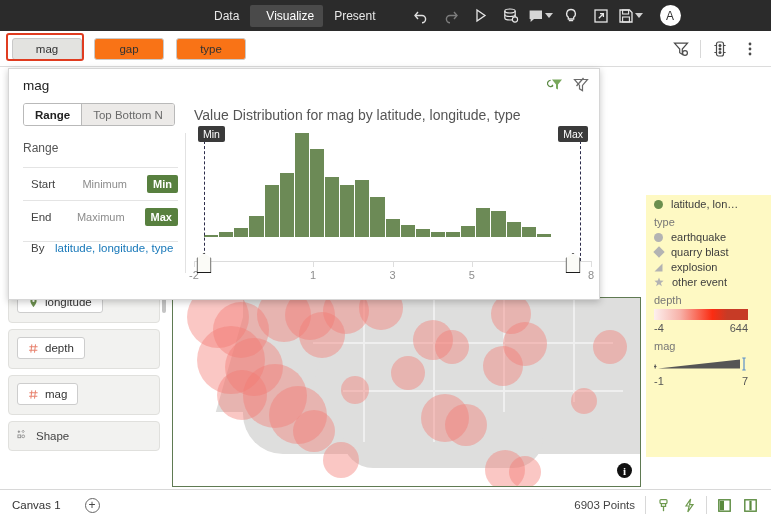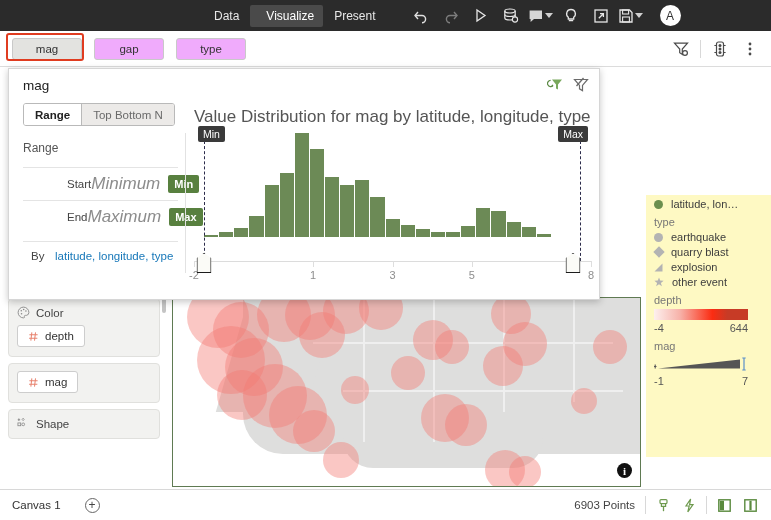--- a/index.html
+++ b/index.html
@@ -40,21 +40,21 @@
   }
 
   
   .tabrow {
     position:absolute; left:0; top:31px; width:771px; height:36px;
     background:#fff; border-bottom:1px solid #dcdcdc;
     display:flex; align-items:center;
   }
   .ftab {
     height:22px; min-width:70px; padding:0 14px;
-    border:1px solid #c9c9c9; border-radius:3px; background:#f0abfc;
+    border:1px solid #c9c9c9; border-radius:3px; background:#f97316;
     font-size:11.5px; color:#333; display:flex; align-items:center; justify-content:center;
     cursor:pointer; margin-left:12px;
   }
   .ftab.selected { background:#e3e3e0; }
   .ftab-wrap { position:relative; }
   .ftab-highlight {
     position:absolute; left:6px; top:-5px; width:78px; height:28px;
     border:2.5px solid #e03c20; border-radius:3px; pointer-events:none;
   }
   .tabrow-right { margin-left:auto; display:flex; align-items:center; padding-right:6px; }
@@ -137,37 +137,37 @@
     padding:0 11px; font-size:11.5px; display:flex; align-items:center;
     background:#fff; color:#333; cursor:pointer;
   }
   .seg-btn.active { background:#fff; font-weight:bold; color:#222; }
   .seg-btn.inactive { background:#eceae8; color:#6a6a6a; border-left:1px solid #b9b9b9;}
   .range-label { position:absolute; left:14px; top:72px; font-size:12px; color:#555; }
   .rrow {
     position:absolute; left:14px; width:155px; height:33px;
     border-top:1px solid #e4e4e4; display:flex; align-items:center;
   }
-  .rrow-lbl { font-size:11.5px; color:#444; width:46px; padding-left:8px;margin-left:36px;}
-  .rrow-ph { font-size:17px; color:#8c8c8c; font-style:italic; flex:1; text-align:right; padding-right:8px;}
+  .rrow-lbl { font-size:11.5px; color:#444; width:46px; padding-left:8px;}
+  .rrow-ph { font-size:11px; color:#8c8c8c; flex:1; text-align:right; padding-right:20px;}
   .rrow-btn {
     background:#58803f; color:#fff; font-size:11px; font-weight:bold;
     padding:3px 6px; border-radius:2px; cursor:pointer;
   }
   .byrow {
     position:absolute; left:14px; top:172px; width:155px; height:28px;
-    border-top:1px solid #e4e4e4; display:flex; align-items:center;
+    border-top:1px solid #e4e4e4; display:flex; align-items:flex-start;
   }
   .by-lbl { font-size:11.5px; color:#444; width:32px; padding-left:8px;}
   .by-val { font-size:11.5px; color:#1878b9; cursor:pointer; }
   .pop-vdiv { position:absolute; left:176px; top:64px; width:1px; height:140px; background:#e2e2e2;}
 
   
   .hist-wrap { position:absolute; left:185px; top:38px; right:8px; bottom:8px; }
-  .hist-title { font-size:17px; color:#555; margin-bottom:15px; }
+  .hist-title { font-size:14px; color:#555; margin-bottom:15px; }
   .hist-plot { position:absolute; left:0; top:20px; right:0; height:110px; }
   .bars { position:absolute; left:10px; right:10px; bottom:0; height:104px; display:flex; align-items:flex-end; gap:1px;}
   .bar { flex:1 1 auto; background:#6c8a56; }
   .axis-line { position:absolute; left:0; right:0; top:134px; height:1px; background:#dcdcdc;}
   .ticks { position:absolute; left:0; right:0; top:134px; height:6px;}
   .tick { position:absolute; top:0; width:1px; height:6px; background:#dedede;}
   .ticklabels { position:absolute; left:0; right:0; top:142px; height:14px; }
   .ticklabel { position:absolute; font-size:11px; color:#8e8e8e; transform:translateX(-50%);}
   .handle-line { position:absolute; top:0; width:0; border-left:1.5px dashed #2b2b4a; height:120px;}
   .handle {
@@ -292,32 +292,31 @@
             <circle cx="7" cy="4" r="1.4" fill="#4a4a4a"></circle>
             <circle cx="7" cy="9" r="1.4" fill="#4a4a4a"></circle>
             <circle cx="7" cy="14" r="1.4" fill="#4a4a4a"></circle>
           </svg>
       </div>
     </div>
   </div>
 
   <div class="sidebar">
     <div style="height:225px"></div>
+    <div class="card" style="margin-top:-4px;padding-top:2px;">
+      <span class="pill">
+        <svg width="11" height="11" viewBox="0 0 12 12">
+            <path d="M6 1 a3.4 3.4 0 0 1 3.4 3.4 C9.4 7 6 11 6 11 S2.6 7 2.6 4.4 A3.4 3.4 0 0 1 6 1 Z" fill="#6b8f4e"></path>
+            <circle cx="6" cy="4.3" r="1.25" fill="#fff"></circle>
+          </svg>
+        <span>longitude</span>
+      </span>
+    </div>
 
     <div class="card">
-      <div class="card-title">
-        <svg width="13" height="13" viewBox="0 0 14 14">
-            <path d="M7 1.2 a5.8 5.8 0 0 0 0 11.6 c1 0 1.3-.6 1-1.2 -.4-.8.1-1.5 1-1.5 h1.1 A3.2 3.2 0 0 0 12.8 7 C12.8 3.8 10.2 1.2 7 1.2 Z" stroke="#8a8a8a" stroke-width="1" fill="none"></path>
-            <circle cx="4.6" cy="5.1" r="0.85" fill="#8a8a8a"></circle>
-            <circle cx="7.2" cy="3.8" r="0.85" fill="#8a8a8a"></circle>
-            <circle cx="9.6" cy="5.4" r="0.85" fill="#8a8a8a"></circle>
-            <circle cx="4.9" cy="8.4" r="0.85" fill="#8a8a8a"></circle>
-          </svg>
-        <span>Color</span>
-      </div>
       <span class="pill">
         <svg width="11" height="11" viewBox="0 0 12 12">
             <path d="M4.2 1.5 L3.1 10.5 M8.2 1.5 L7.1 10.5 M1.5 4.2 H10.5 M1.2 7.8 H10.2" stroke="#e8836f" stroke-width="1.1"></path>
           </svg>
         <span>depth</span>
       </span>
     </div>
 
     <div class="card">
       <span class="pill">

